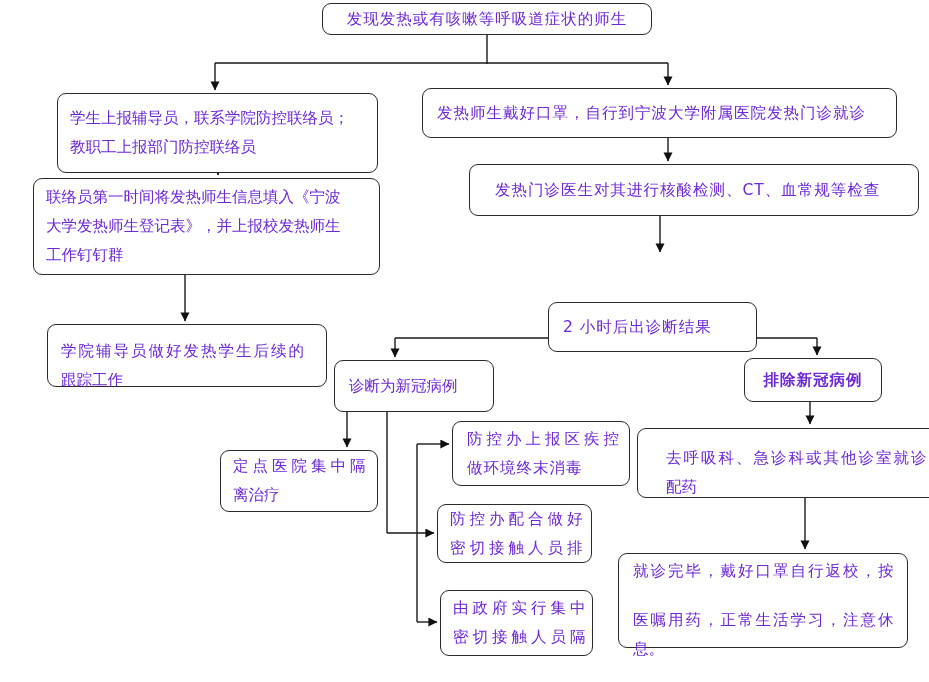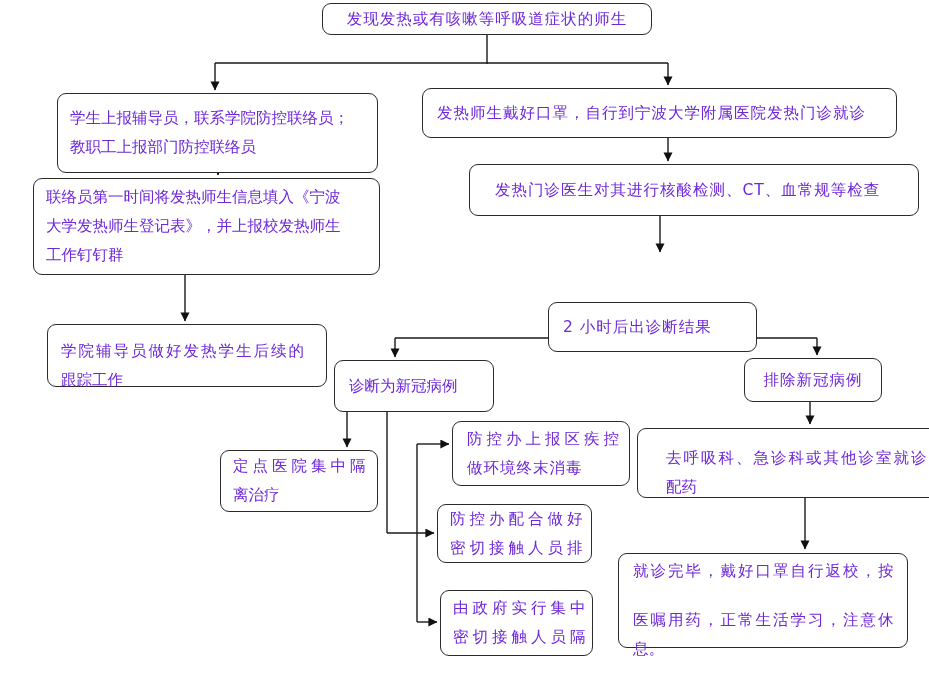--- a/index.html
+++ b/index.html
@@ -83,21 +83,21 @@
   </div>
 
   <div class="node" style="left:548px;top:255px;width:209px;height:50px;padding-left:14px;margin-top:47px;">
     <span class="ln ls1">2 小时后出诊断结果</span>
   </div>
 
   <div class="node" style="left:334px;top:360px;width:160px;height:52px;padding-left:14px;">
     <span class="ln">诊断为新冠病例</span>
   </div>
 
-  <div class="node center" style="left:744px;top:358px;width:138px;height:44px;">
+  <div class="node center" style="left:744px;top:358px;width:138px;height:44px;font-weight:bold;">
     <span class="ln ls1">排除新冠病例</span>
   </div>
 
   <div class="node" style="left:220px;top:450px;width:158px;height:62px;padding-left:12px;">
     <span class="ln ls4">定点医院集中隔</span>
     <span class="ln">离治疗</span>
   </div>
 
   <div class="node" style="left:452px;top:421px;width:178px;height:65px;padding-left:14px;">
     <span class="ln ls4">防控办上报区疾控</span>

